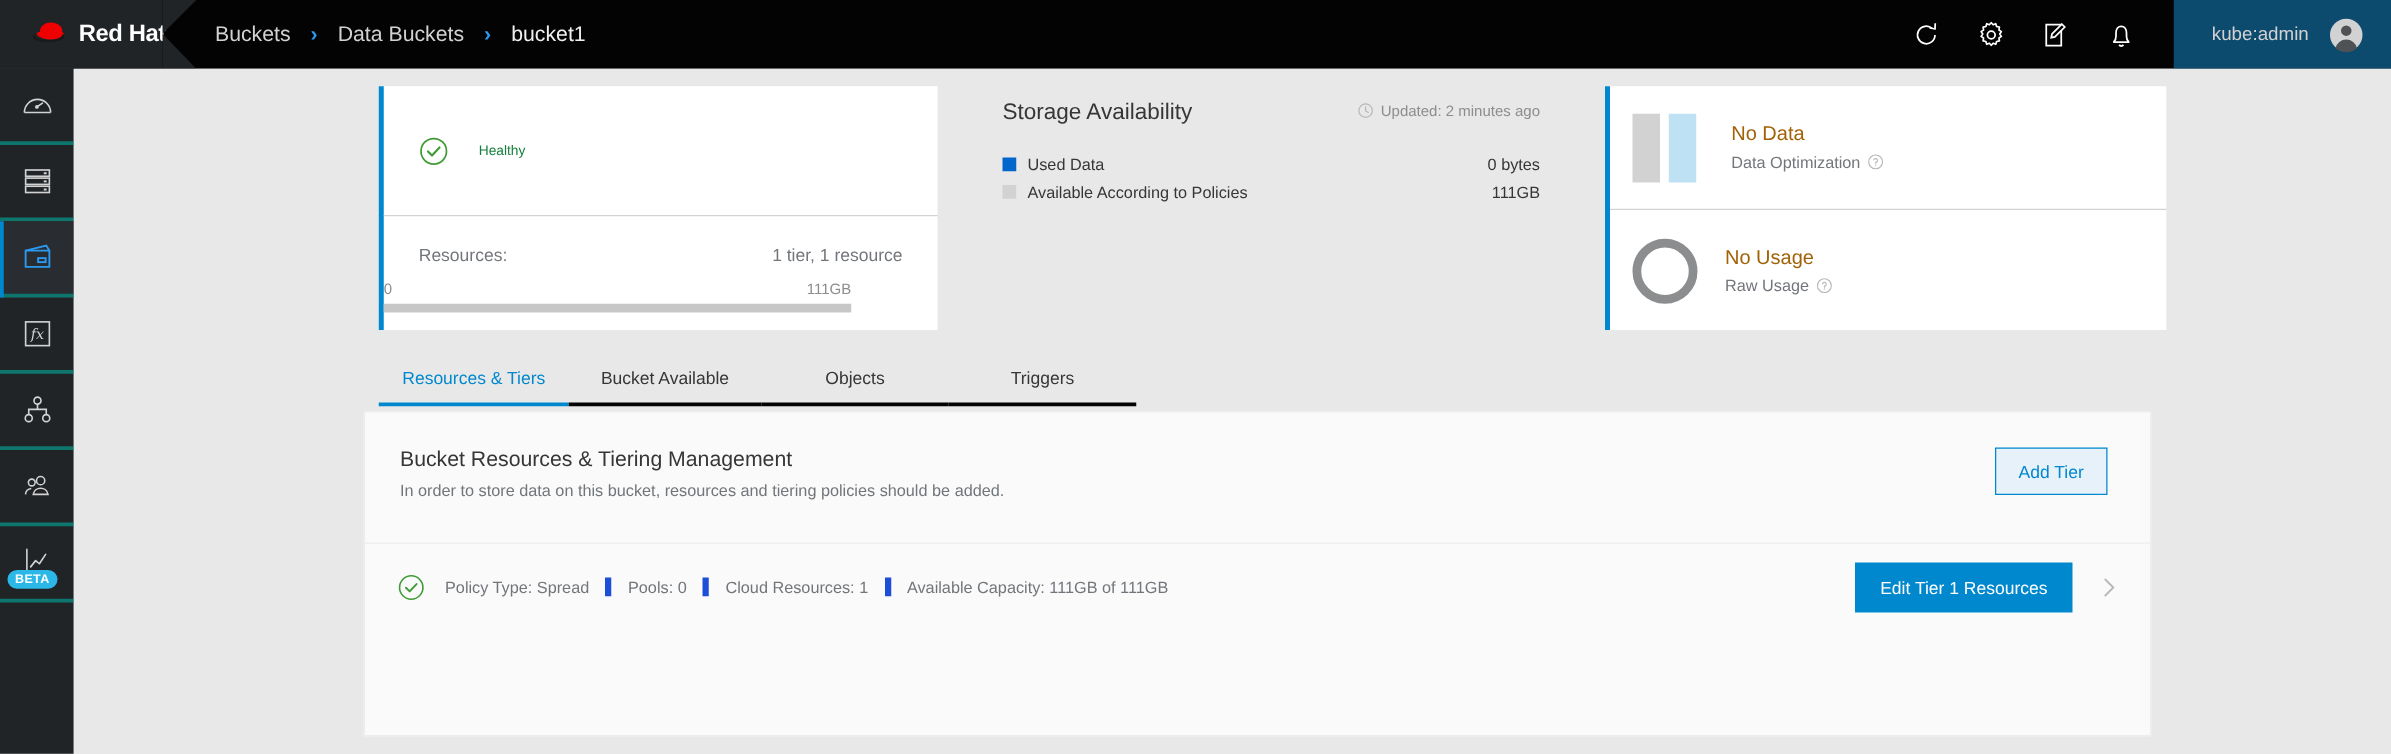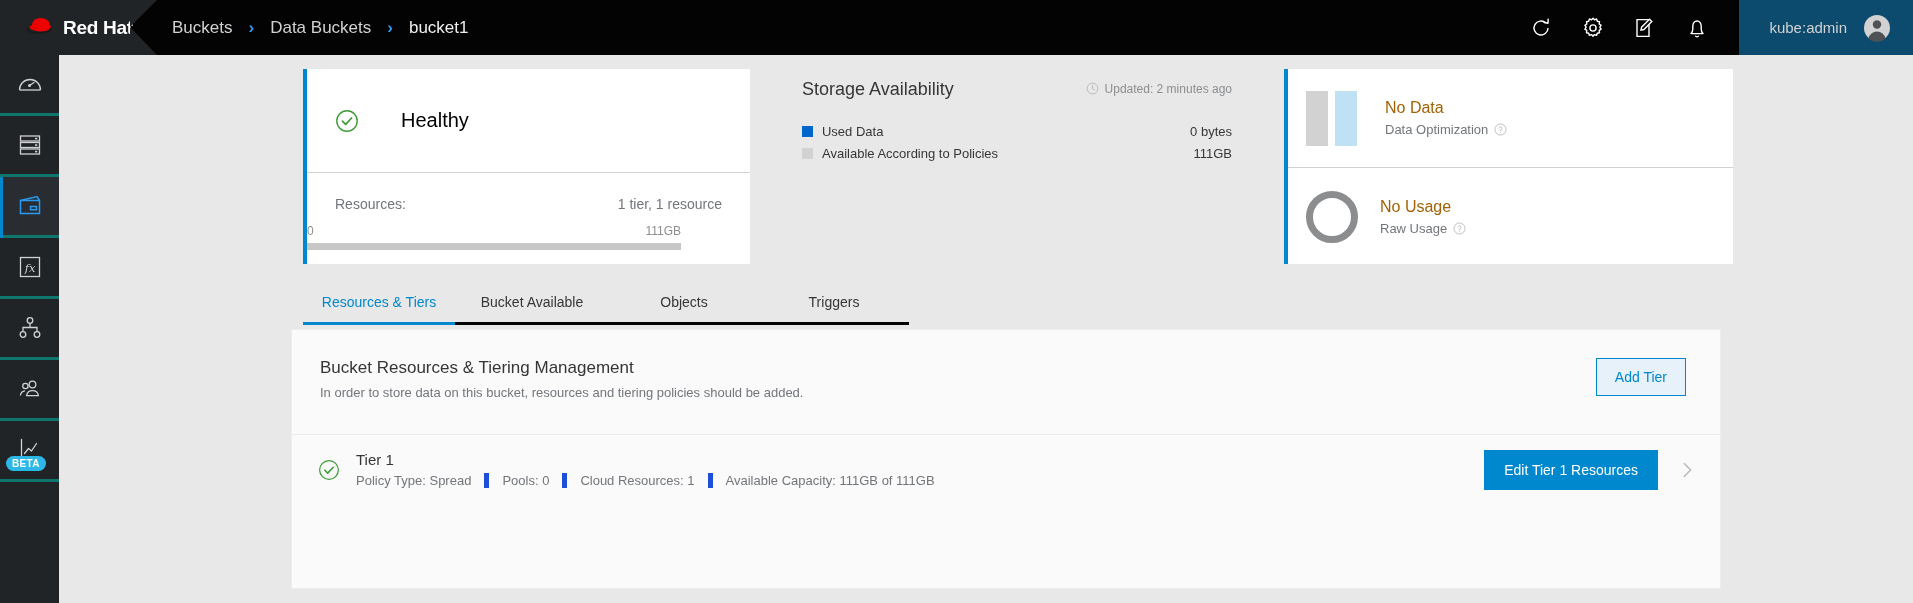--- a/index.html
+++ b/index.html
@@ -113,21 +113,21 @@
     padding: 10px 0 0 4px; margin-left: 48px;
   }
   .card-usage { width: 450px; margin-left: 52px; }
 
   .health-top {
     height: 104px; display: flex; align-items: center;
     padding-left: 28px; gap: 24px;
     border-bottom: 1px solid #d2d2d2;
   }
   .status-circle { width: 24px; height: 24px; flex: 0 0 auto; }
-  .health-label { font-size: 20px; color: #000000; margin-left: 18px; }
+  .health-label { font-size: 11px; color: #15803d; }
   .health-bottom {
     height: 88px; display: flex; align-items: center;
     justify-content: space-between;
     padding: 0 28px 26px 28px;
   }
   .res-key { font-size: 14px; color: #72767b; }
   .res-val { font-size: 14px; color: #72767b; }
 
   .avail-head { display: flex; align-items: baseline; justify-content: space-between; }
   .avail-title { font-size: 18px; color: #363636; }
@@ -478,21 +478,20 @@
     </div>
 
     <div class="tier-row">
       <span class="tier-check">
         <svg viewBox="0 0 24 24" fill="none" stroke="#3f9c35" stroke-width="1.4">
           <circle cx="12" cy="12" r="10.2"></circle>
           <path d="M7.4 12.2 l3.2 3.2 6-6.4" stroke-width="1.7" stroke-linecap="round" stroke-linejoin="round"></path>
         </svg>
       </span>
       <span class="tier-info">
-        <span class="tier-name" style="display:block">Tier 1</span>
         <span class="tier-meta">
           <span class="mi">Policy Type: Spread</span>
           <span class="mi">Pools: 0</span>
           <span class="mi">Cloud Resources: 1</span>
           <span class="mi">Available Capacity: 111GB of 111GB</span>
         </span>
       </span>
       <button class="btn-primary">Edit Tier 1 Resources</button>
       <span class="chev">
         <svg viewBox="0 0 24 24" fill="none" stroke="currentColor" stroke-width="1.6">

